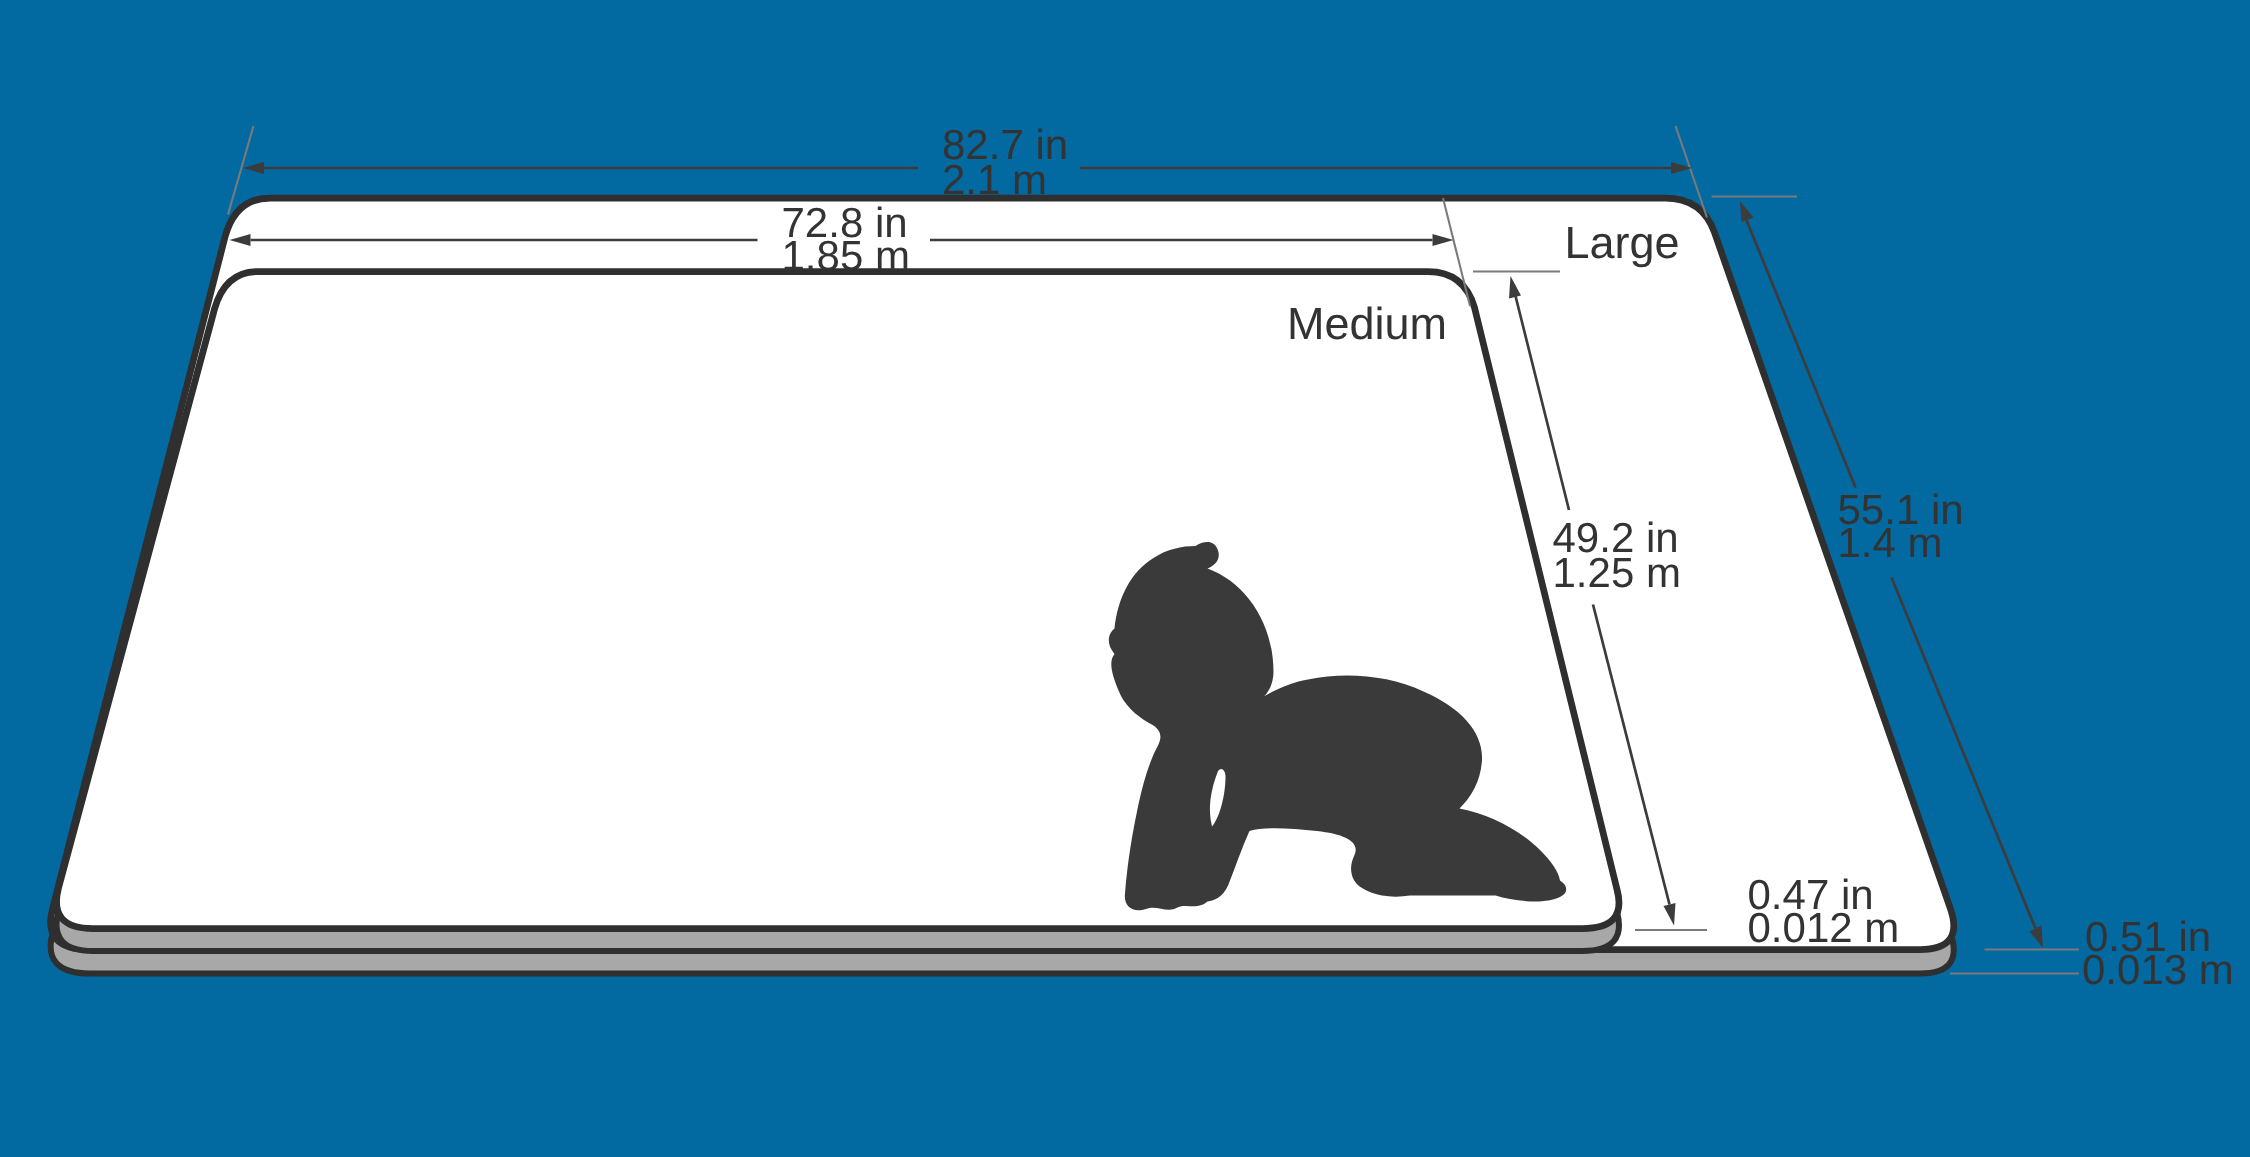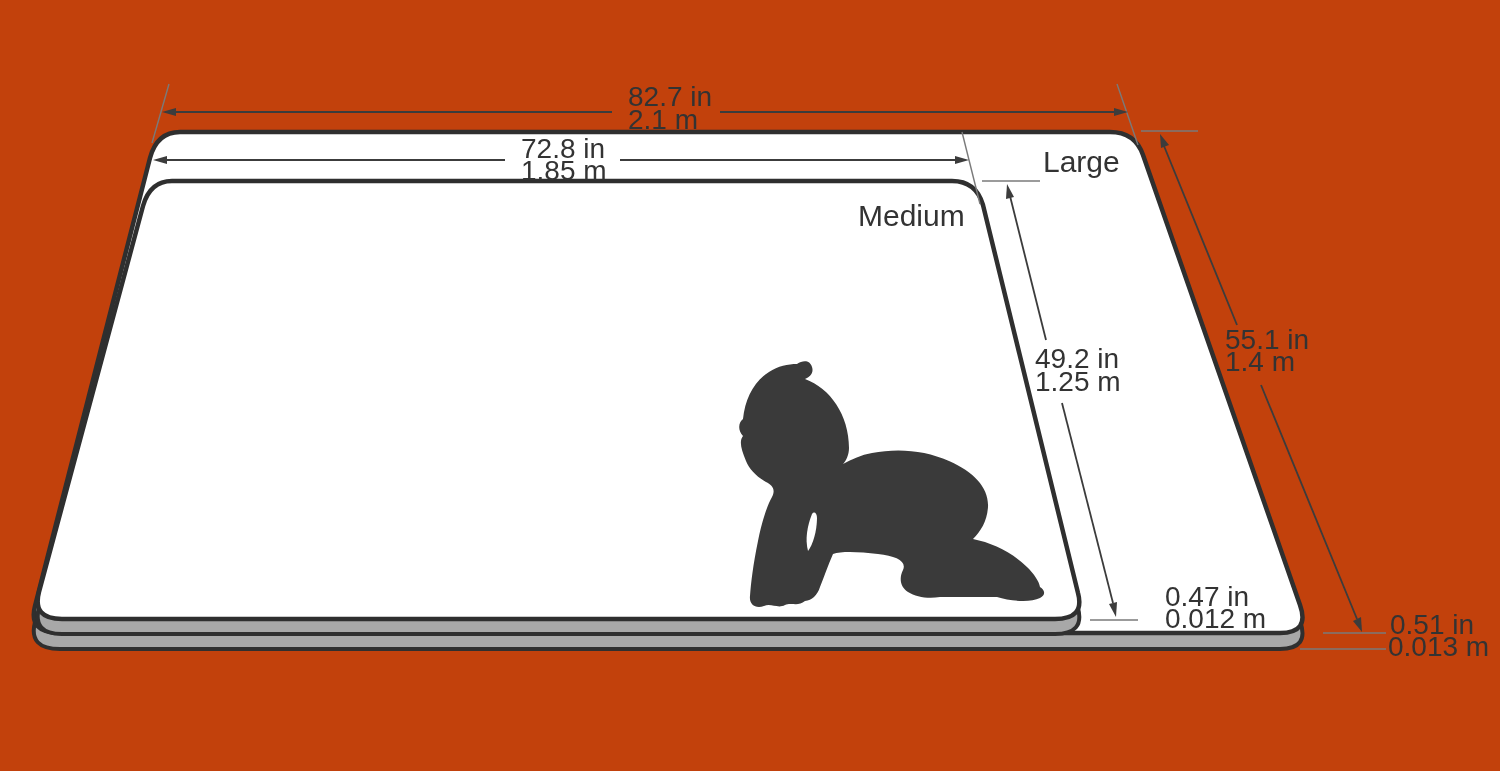--- a/index.html
+++ b/index.html
@@ -1,19 +1,19 @@
 <!DOCTYPE html>
 <html><head>
 <meta charset="utf-8">
 <style>
   html,body{margin:0;padding:0;background:#ffffff;}
   .stage{
     position:relative;
     width:1500px;height:771px;
-    background:#c2410c;
+    background:#0369a1;
     overflow:hidden;
     font-family:"Liberation Sans", sans-serif;
   }
   .stage svg{position:absolute;inset:0;display:block;}
   .dim-text{
     font-family:"Liberation Sans", sans-serif;
     font-size:28px;
     fill:#333333;
   }
   .size-label{

